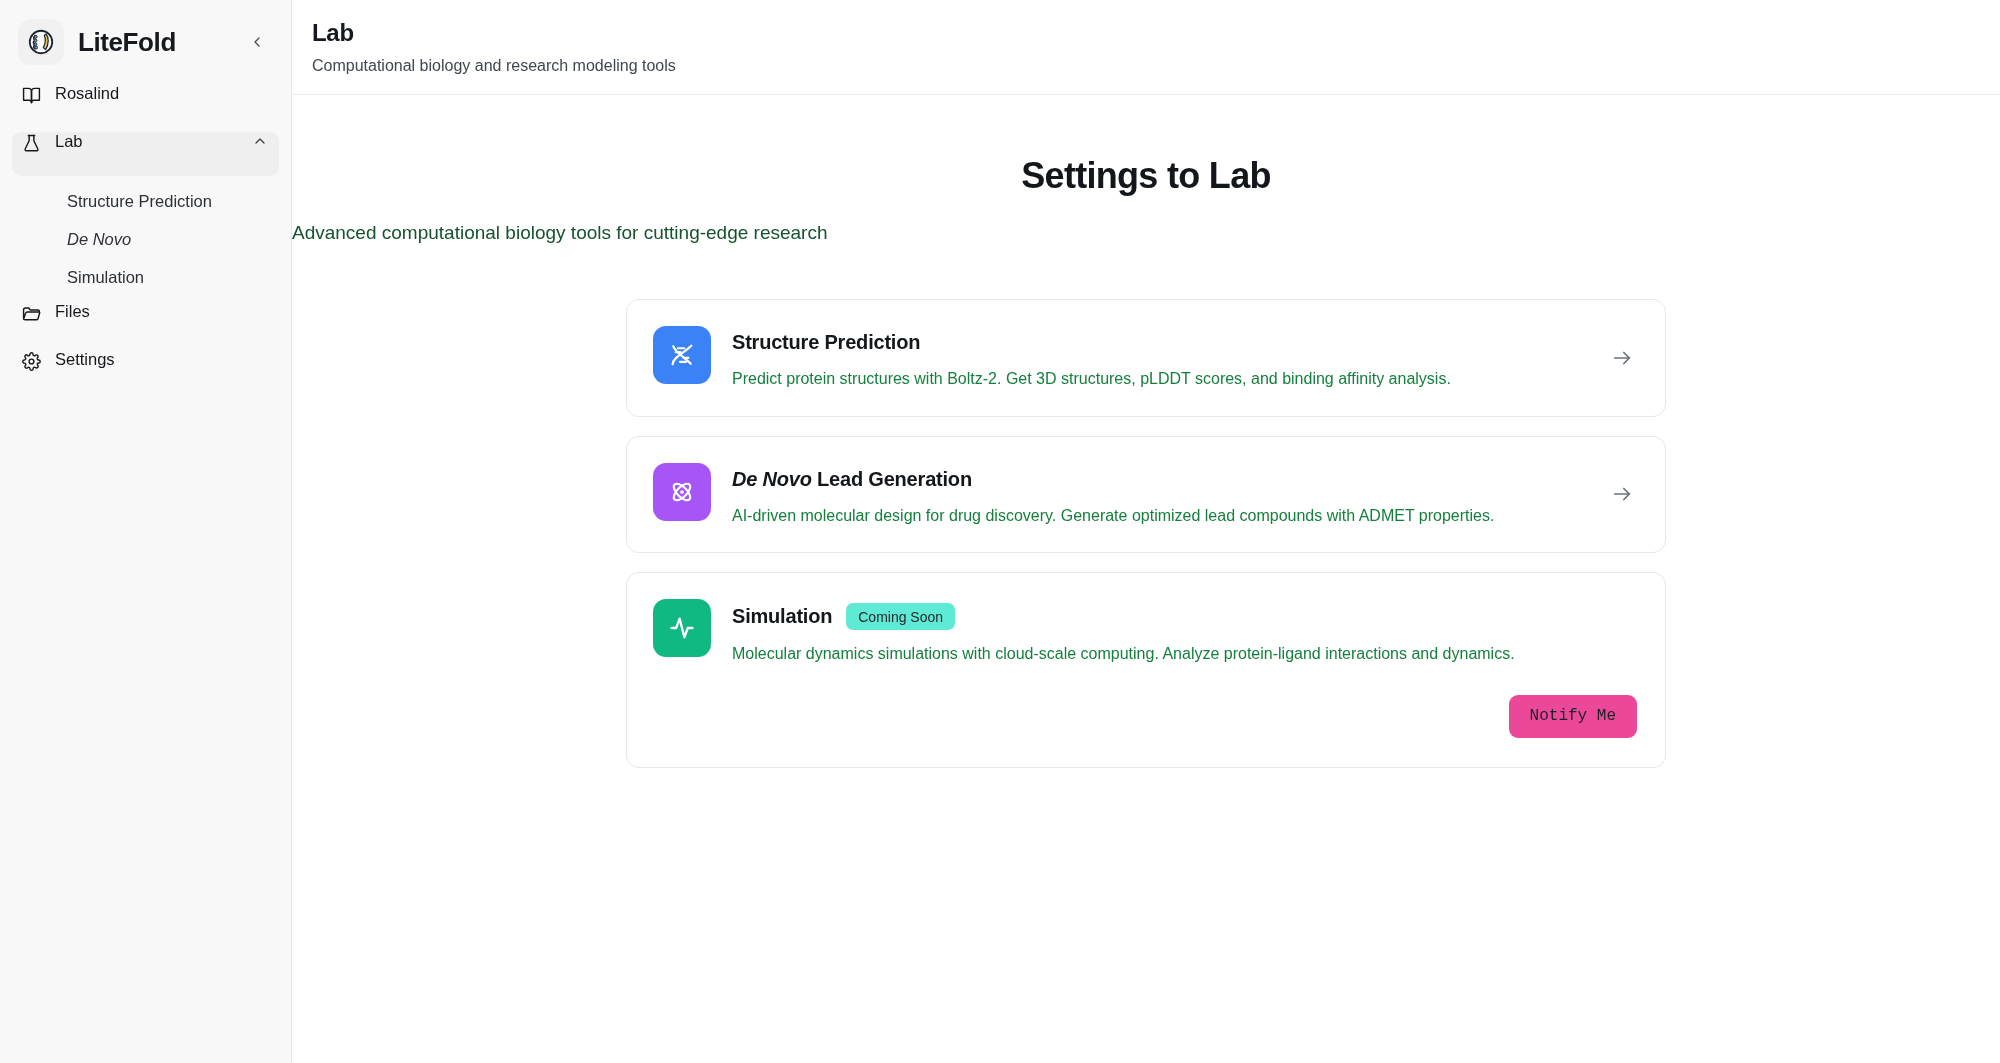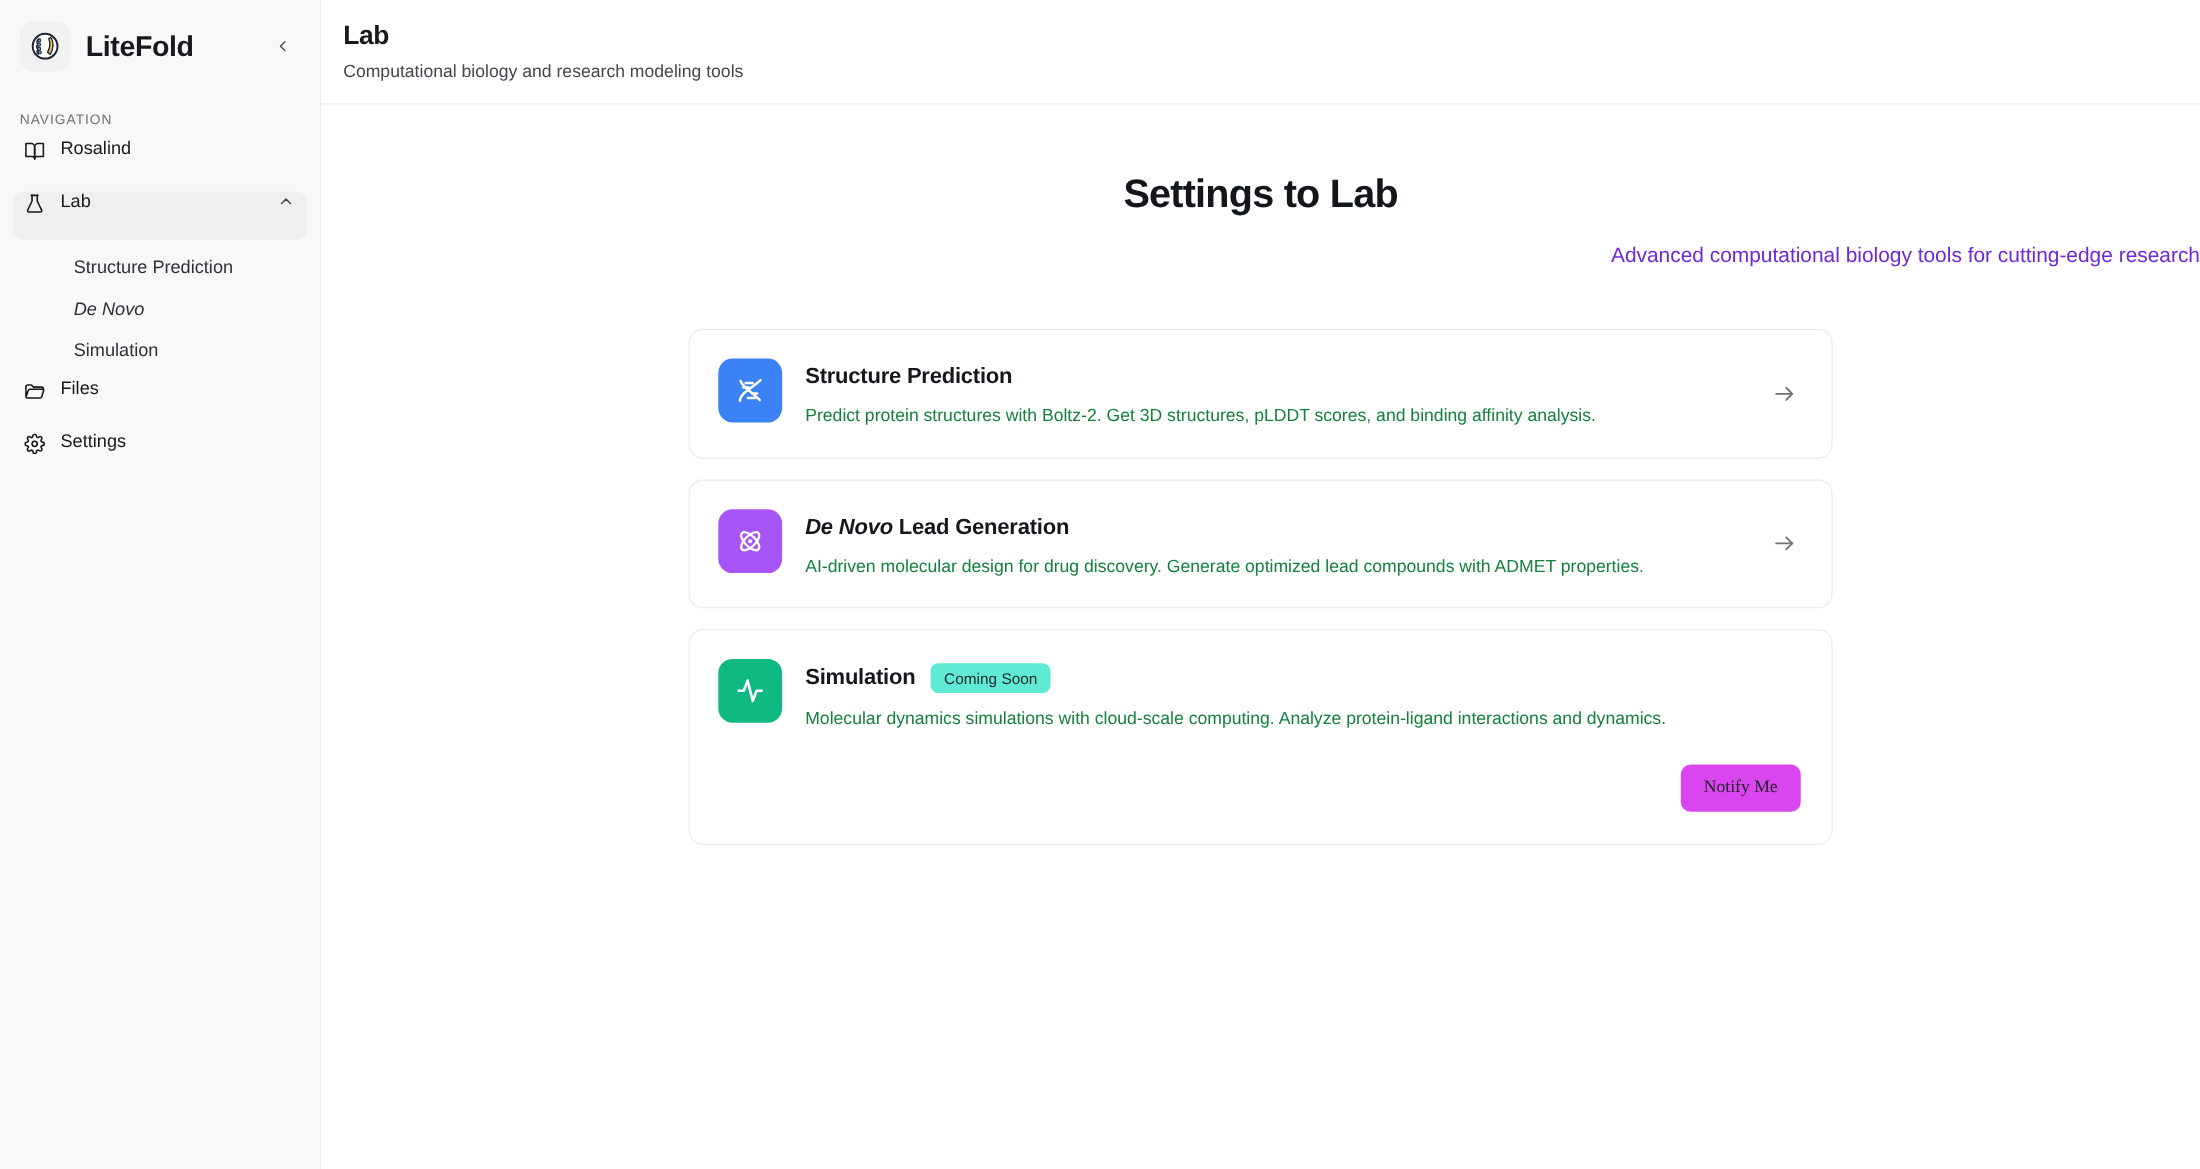--- a/index.html
+++ b/index.html
@@ -179,23 +179,23 @@
 
   .welcome-title {
     text-align: center;
     font-size: 36px;
     font-weight: 700;
     letter-spacing: -0.7px;
     color: #13161a;
   }
 
   .welcome-sub {
-    text-align: right;
+    text-align: left;
     font-size: 19px;
-    color: #6d28d9;
+    color: #14532d;
     margin-top: 25px;
   }
 
   .cards {
     width: 1040px;
     margin: 55px auto 0 auto;
     display: flex;
     flex-direction: column;
     gap: 19px;
   }
@@ -286,28 +286,28 @@
   }
 
   .notify-row {
     width: 100%;
     display: flex;
     justify-content: flex-end;
     margin-top: 30px;
   }
 
   .notify-btn {
-    background: #d946ef;
+    background: #ec4899;
     border: none;
     border-radius: 9px;
     height: 43px;
     padding: 0 21px;
     font-size: 16px;
     color: #1d2126;
-    font-family: Liberation Serif, serif;
+    font-family: Liberation Mono, monospace;
     cursor: pointer;
   }
 </style>
 </head>
 <body>
 
 <div class="app">
 
   <aside class="sidebar">
 
@@ -324,21 +324,20 @@
         </svg>
       </div>
       <div class="brand-name">LiteFold</div>
       <button class="collapse-btn" aria-label="collapse sidebar">
         <svg width="16" height="16" viewBox="0 0 24 24" fill="none" stroke="currentColor" stroke-width="2" stroke-linecap="round" stroke-linejoin="round">
           <polyline points="15 18 9 12 15 6"></polyline>
         </svg>
       </button>
     </div>
 
-    <div class="nav-section-label">NAVIGATION</div>
 
     <nav class="nav-list">
 
       <div class="nav-item">
         <span class="nav-icon">
           <svg width="19" height="19" viewBox="0 0 24 24" fill="none" stroke="currentColor" stroke-width="1.8" stroke-linecap="round" stroke-linejoin="round">
             <path d="M2 3h6a4 4 0 0 1 4 4v14a3 3 0 0 0-3-3H2z"></path>
             <path d="M22 3h-6a4 4 0 0 0-4 4v14a3 3 0 0 1 3-3h7z"></path>
           </svg>
         </span>

